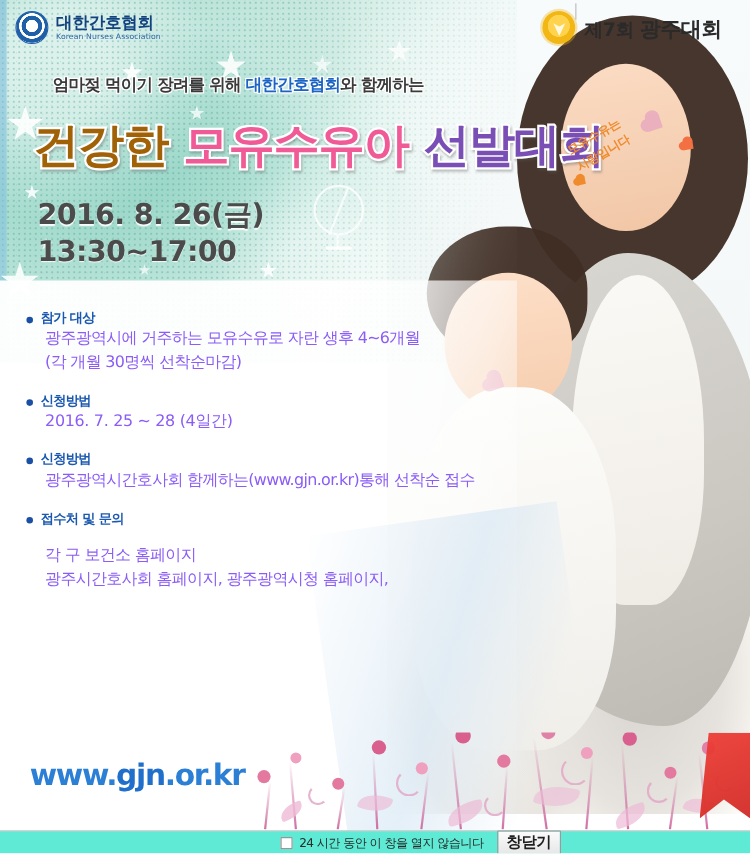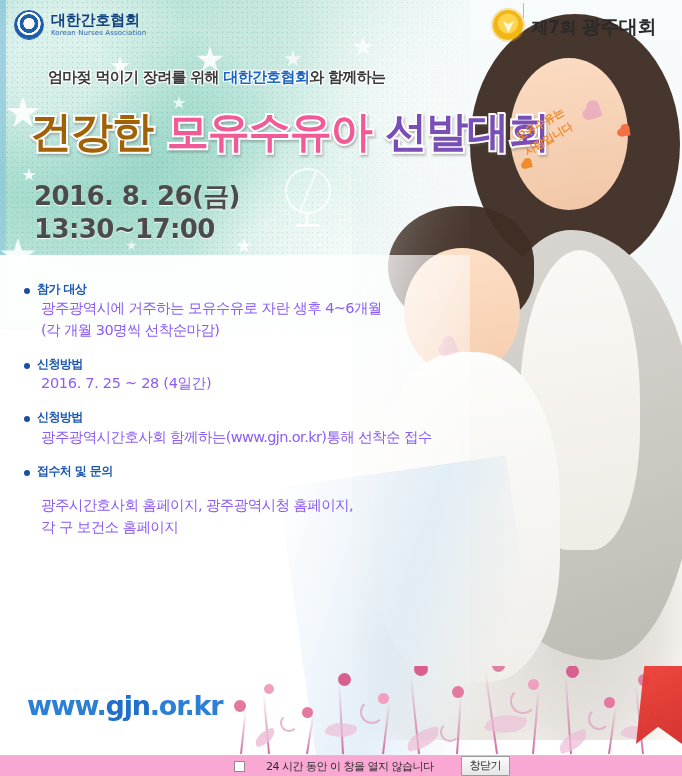--- a/index.html
+++ b/index.html
@@ -251,33 +251,33 @@
   .red-ribbon{
     position:absolute; right:0; bottom:10px; width:46px; height:78px;
     background:linear-gradient(150deg,#ef3f38,#d22b26);
     clip-path:polygon(18% 0%,100% 0%,100% 100%,48% 78%,0% 100%);
     opacity:.95;
   }
 
   
   .bottombar{
     position:absolute; left:0; bottom:0; width:682px; height:21px;
-    background:#f9a8d4; border-top:1px solid #c9c9c9;
-    display:flex; align-items:center; justify-content:flex-end; gap:21px;
+    background:#5eead4; border-top:1px solid #c9c9c9;
+    display:flex; align-items:center; justify-content:flex-end; gap:6px;
     padding-right:172px; font-size:11px; color:#2b2b2b;
   }
   .chk{
     width:11px; height:11px; background:#ffffff; border:1px solid #8d8d8d;
     display:inline-block; flex:0 0 auto;
   }
   .bb-label{ letter-spacing:-.5px; white-space:nowrap; }
   .close-btn{
-    margin-left:6px; padding:1px 8px 2px; font-size:11px; letter-spacing:-.5px;
+    margin-left:6px; padding:1px 8px 2px; font-size:14px; letter-spacing:-.5px;
     background:linear-gradient(180deg,#fbfbfb,#e6e6e6); border:1px solid #9a9a9a; color:#1f1f1f;
-    border-radius:1px; white-space:nowrap;
+    border-radius:1px; white-space:nowrap;font-weight:bold;
   }
   .bb-rule{ position:absolute; right:158px; top:3px; width:1px; height:15px; background:#b9b9b9; }
 </style>
 </head>
 <body>
 
 <div id="poster">
 
   <div class="photo-layer">
     <div class="ph-hairdark" style="left:118px;top:14px;width:210px;height:260px;"></div>
@@ -373,22 +373,22 @@
         <p>광주광역시간호사회 함께하는(www.gjn.or.kr)통해 선착순 접수</p>
       </div>
     </div>
 
     <div class="sec gap-lg">
       <div class="sec-head">접수처 및 문의</div>
     </div>
 
     <div class="sec">
       <div class="sec-body">
+        <p>각 구 보건소 홈페이지</p>
         <p>광주시간호사회 홈페이지, 광주광역시청 홈페이지,</p>
-        <p>각 구 보건소 홈페이지</p>
       </div>
     </div>
 
   </div>
 
   <div class="url">
     <span>www.</span><span class="strong">gjn</span><span>.or.kr</span>
   </div>
 
   <div class="flowers">

